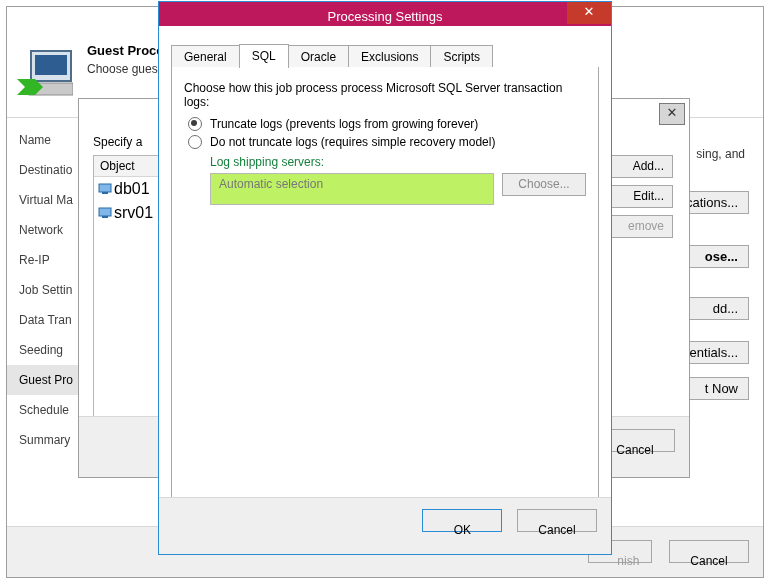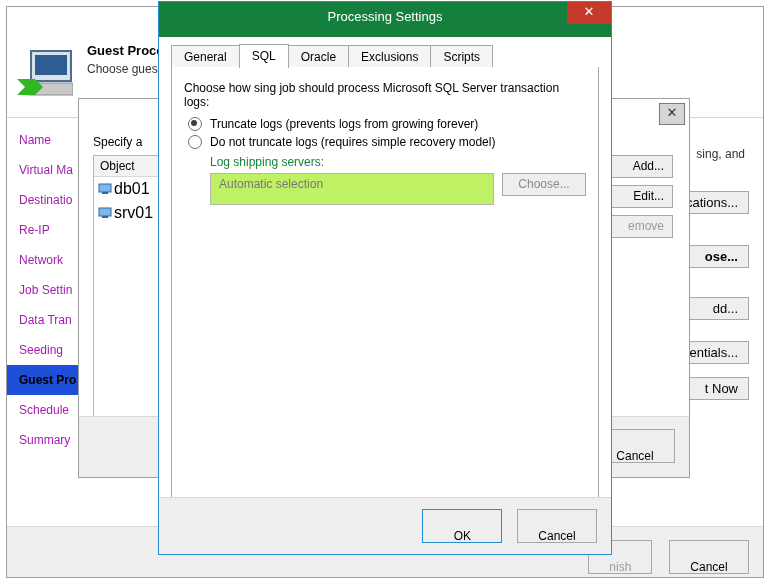--- a/index.html
+++ b/index.html
@@ -11,44 +11,44 @@
 
 #w1{left:6px;top:6px;width:756px;height:570px}
 #w1 .close{top:5px;right:7px}
 #w1 .hdr{position:absolute;left:0;right:0;top:0;height:110px;border-bottom:1px solid #d8d8d8;background:#fff}
 #w1 .icon{position:absolute;left:10px;top:42px}
 #w1 .title{position:absolute;left:80px;top:36px;font-weight:600;font-size:13px}
 #w1 .sub  {position:absolute;left:80px;top:55px;font-size:12px;color:#333}
 
 
 #steps{position:absolute;left:0;top:118px;width:96px;}
-#steps div{padding:8px 10px 8px 12px;white-space:nowrap;overflow:hidden;font-size:12px;color:#a21caf}
-#steps .sel{background:#1d4ed8;font-weight:bold;color:#000}
+#steps div{padding:8px 10px 8px 12px;white-space:nowrap;overflow:hidden;font-size:12px;color:#404040}
+#steps .sel{background:#e5e5e5;font-weight:normal;color:#000}
 
 #w1 .rt{position:absolute;right:18px;font-size:12px;text-align:right;color:#333}
 #w1 .rbtn{position:absolute;right:14px;width:92px;height:23px;border:1px solid #a7a7a7;background:#eee;text-align:right;padding-right:10px;line-height:21px;font-size:13px;box-sizing:border-box;overflow:hidden}
 #w1 .foot{position:absolute;left:0;right:0;bottom:0;height:50px;background:#efefef;border-top:1px solid #d8d8d8}
-.bbtn{display:inline-block;height:23px;min-width:80px;padding:16px 12px;border:1px solid #a7a7a7;background:#eee;line-height:21px;text-align:center;vertical-align:top;box-sizing:border-box;font-size:12px}
+.bbtn{display:inline-block;height:23px;min-width:80px;padding:10px 12px;border:1px solid #a7a7a7;background:#eee;line-height:21px;text-align:center;vertical-align:top;box-sizing:border-box;font-size:12px}
 .bbtn.dis{color:#9b9b9b}
 
 
 #w2{left:78px;top:98px;width:610px;height:378px}
 #w2 .close{top:4px;right:4px;width:24px;height:20px}
 #w2 .in{position:absolute;left:14px;top:36px;right:14px;bottom:14px;}
 #w2 .lbl{font-size:12px;padding-bottom:5px}
 #w2 .list{position:absolute;left:0;top:20px;width:68px;bottom:0;border:1px solid #b7b7b7;background:#fff;overflow:hidden}
 #w2 .list .hd{background:#f3f3f3;border-bottom:1px solid #d6d6d6;padding:3px 6px;font-size:12px;white-space:nowrap}
 #w2 .list .row{padding:3px 4px;font-size:16px;white-space:nowrap;display:flex;align-items:center;gap:2px}
 #w2 .sbtn{position:absolute;right:2px;width:74px;height:23px;border:1px solid #a7a7a7;background:#eee;text-align:right;padding-right:8px;line-height:21px;font-size:12px;box-sizing:border-box}
 #w2 .sbtn.dis{color:#9b9b9b}
 #w2 .foot{position:absolute;left:0;right:0;bottom:0;height:48px;background:#efefef;border-top:1px solid #d8d8d8;text-align:right;padding:12px 14px 0 0}
 
 
 #w3{left:158px;top:1px;width:452px;height:552px;border:1px solid #2a8dd4}
-#w3 .cap{height:35px;background:#15803d;color:#fff;text-align:center;line-height:30px;font-size:13px}
+#w3 .cap{height:24px;background:#be185d;color:#fff;text-align:center;line-height:30px;font-size:13px}
 #w3 .xbtn{position:absolute;top:0;right:0;width:44px;height:22px;background:#c63a2b;color:#fff;text-align:center;line-height:20px;font-family:Arial;font-size:13px;cursor:pointer}
 #w3 .body{position:absolute;left:12px;right:12px;top:42px;bottom:52px;background:#fff}
 
 
 .tabs{position:relative;height:24px}
 .tabs .strip{position:absolute;left:0;right:0;bottom:0;border-bottom:1px solid #a7a7a7}
 .tab{position:relative;display:inline-block;padding:4px 12px 4px;border:1px solid #a7a7a7;border-bottom:none;background:#f5f5f5;margin-right:-1px;font-size:12px;cursor:pointer;vertical-align:bottom}
 .tab.act{background:#fff;z-index:2;padding-bottom:5px}
 
 #w3 .pane{position:absolute;left:0;right:0;top:23px;bottom:0;border:1px solid #a7a7a7;border-top:none;background:#fff;padding:14px 12px}
@@ -79,44 +79,44 @@
         <rect x="12" y="34" width="44" height="12" fill="#c9c9c9" stroke="#8c8c8c"></rect>
         <polygon points="0,30 18,30 26,38 18,46 0,46 8,38" fill="#32b626"></polygon>
       </svg>
     </div>
     <div class="title">Guest Proce</div>
     <div class="sub">Choose gues</div>
   </div>
 
   <div id="steps">
       <div>Name</div>
+      <div>Destinatio</div>
       <div>Virtual Ma</div>
-      <div>Destinatio</div>
+      <div>Network</div>
       <div>Re-IP</div>
-      <div>Network</div>
       <div>Job Settin</div>
       <div>Data Tran</div>
       <div>Seeding</div>
       <div class="sel">Guest Pro</div>
       <div>Schedule</div>
       <div>Summary</div>
     </div>
 
   <div class="rt" style="top:140px">sing, and</div>
   <div id="rbtns">
       <div class="rbtn" style="top: 184px;">cations...</div>
       <div class="rbtn" style="top: 238px; font-weight: bold;">ose...</div>
       <div class="rbtn" style="top: 290px;">dd...</div>
       <div class="rbtn" style="top: 334px;">entials...</div>
       <div class="rbtn" style="top: 370px;">t Now</div>
     </div>
 
   <div class="foot">
     <div style="position:absolute;right:14px;top:13px">
-      <span class="bbtn dis" style="min-width:64px;text-align:center">nish</span>
+      <span class="bbtn dis" style="min-width:64px;text-align:right">nish</span>
       <span style="display:inline-block;width:10px"></span>
       <span class="bbtn">Cancel</span>
     </div>
   </div>
 </div>
 
 <div id="w2" class="win">
   <div class="close">✕</div>
   <div class="in">
     <div class="lbl">Specify a</div>
@@ -153,21 +153,21 @@
 <div id="w3" class="win">
   <div class="cap">Processing Settings</div>
   <div class="xbtn">✕</div>
 
   <div class="body">
     <div class="tabs">
       <div class="strip"></div>
       <span id="tabrow"><span class="tab">General</span><span class="tab act">SQL</span><span class="tab">Oracle</span><span class="tab">Exclusions</span><span class="tab">Scripts</span></span>
     </div>
     <div class="pane">
-      <div class="lead">Choose how sing job should process Microsoft SQL Server transaction logs:</div>
+      <div class="lead">Choose how this job process process Microsoft SQL Server transaction logs:</div>
 
       <div class="radio">
         <span class="rdot on"></span>
         <span>Truncate logs (prevents logs from growing forever)</span>
       </div>
       <div class="radio">
         <span class="rdot"></span>
         <span>Do not truncate logs (requires simple recovery model)</span>
       </div>
 

